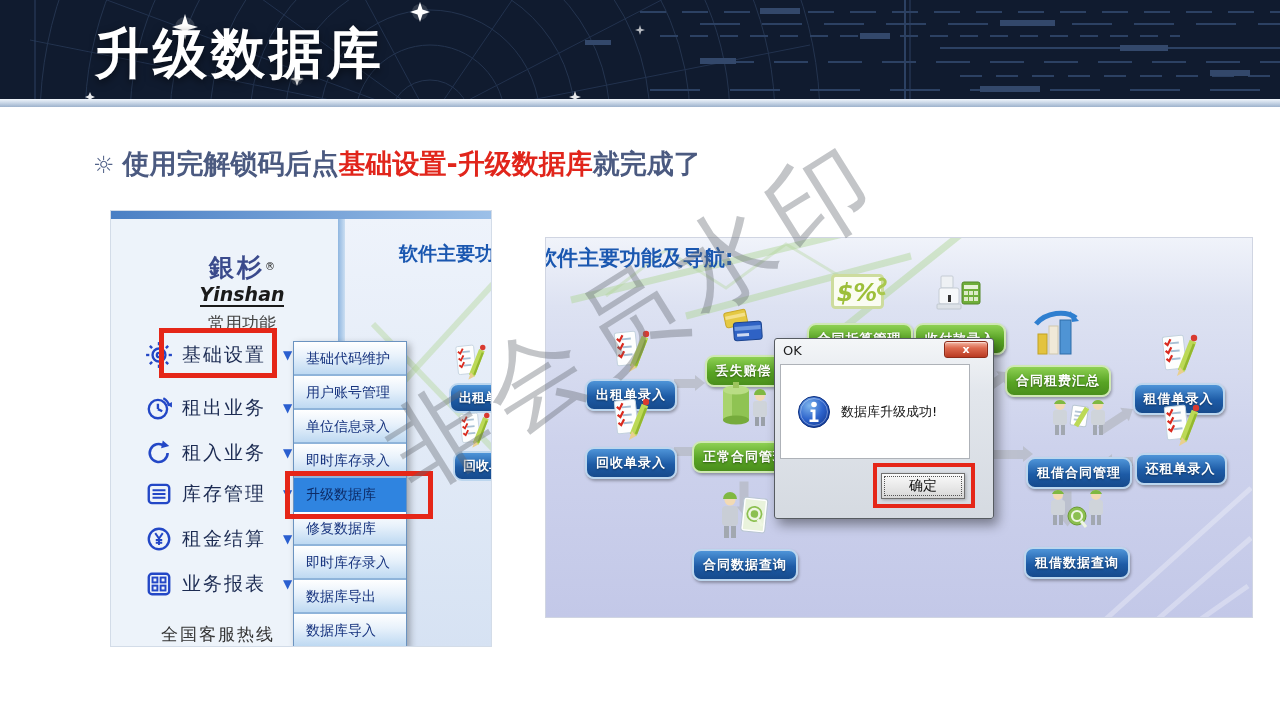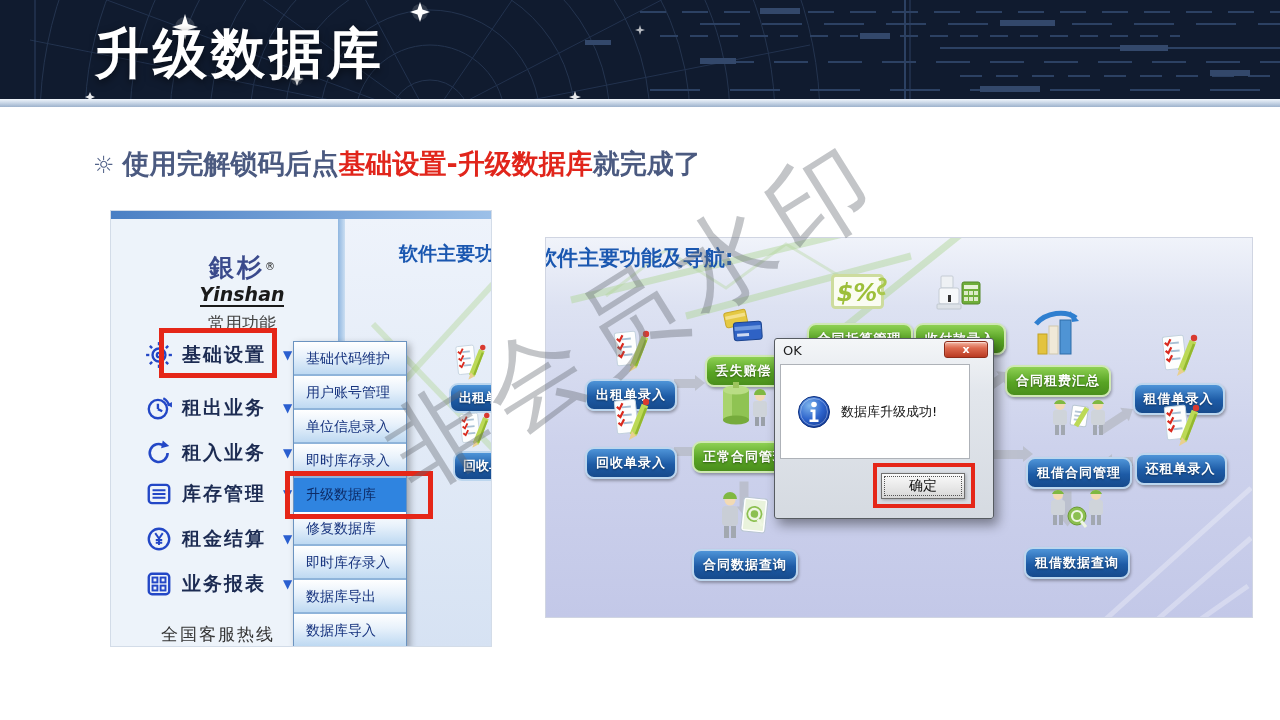--- a/index.html
+++ b/index.html
@@ -34,21 +34,21 @@
     background:linear-gradient(90deg,#8fb6e0,#cadef2)}
   .shotL .heading{position:absolute;left:288px;top:30px;font-size:19px;font-weight:bold;color:#1a57b0;white-space:nowrap}
   .logo{position:absolute;left:66px;top:40px;width:130px;text-align:center}
   .logo .cn{font-size:25px;font-weight:bold;color:#3a4a8c;letter-spacing:3px}
   .logo .reg{font-size:10px;color:#222;vertical-align:super}
   .logo .en{display:inline-block;font-size:19px;font-weight:bold;font-style:italic;color:#1a1a1a;
     border-bottom:2px solid #1a1a1a;line-height:1.05;margin-top:1px}
   .logo .tag{font-size:17px;color:#444;margin-top:5px}
   .nav-item{position:absolute;left:34px;height:32px;display:flex;align-items:center;gap:9px;z-index:2;cursor:pointer}
   .nav-icon{width:28px;height:28px;display:inline-flex}
-  .nav-label{font-size:19px;font-weight:bold;color:#1c2b52;letter-spacing:2px;white-space:nowrap}
+  .nav-label{font-size:19px;font-weight:normal;color:#1c2b52;letter-spacing:2px;white-space:nowrap}
   .nav-arrow{font-size:12px;color:#2a5fd0;margin-left:8px}
   .hotline{position:absolute;left:50px;top:412px;font-size:17px;color:#333;letter-spacing:2px;white-space:nowrap}
 
   .dropdown{position:absolute;left:182px;top:130px;width:114px;height:307px;background:#fff;
     border:1px solid #6b93c0;box-shadow:3px 3px 7px rgba(0,0,0,.3);z-index:5}
   .dd-item{height:34px;line-height:32px;padding-left:12px;font-size:14px;color:#16337e;cursor:pointer;
     background:linear-gradient(180deg,#ffffff 0%,#e7f1fb 45%,#bed9f2 100%);
     border-bottom:2px solid #8fb4da;white-space:nowrap}
   .dd-item.hl{background:#2f84e0;color:#0d2b66;border-bottom-color:#2f84e0}
 

